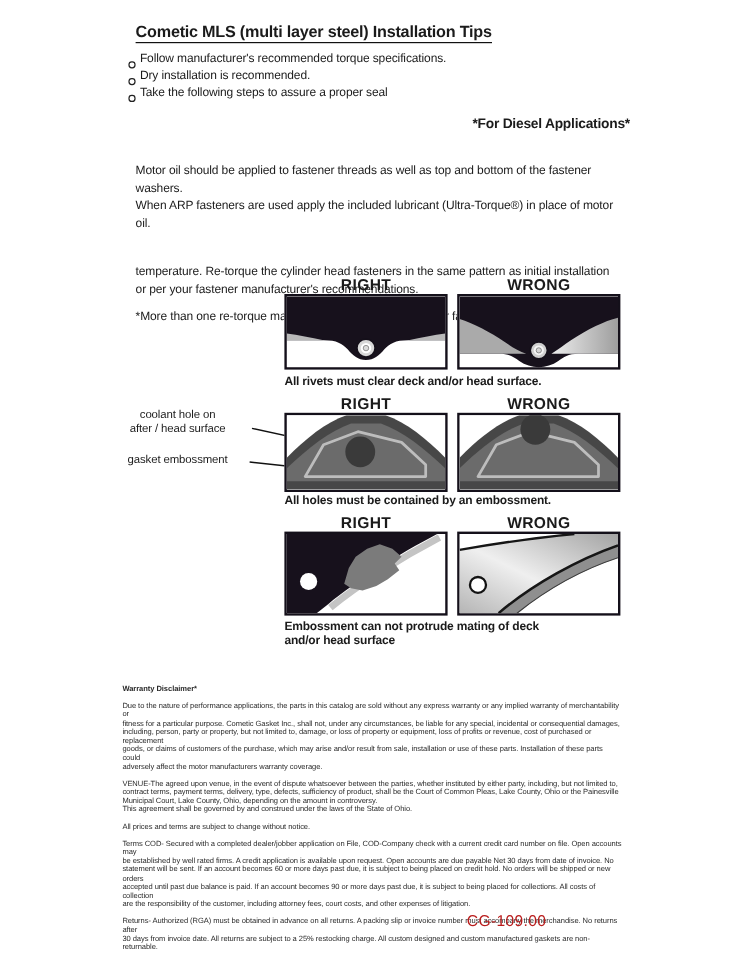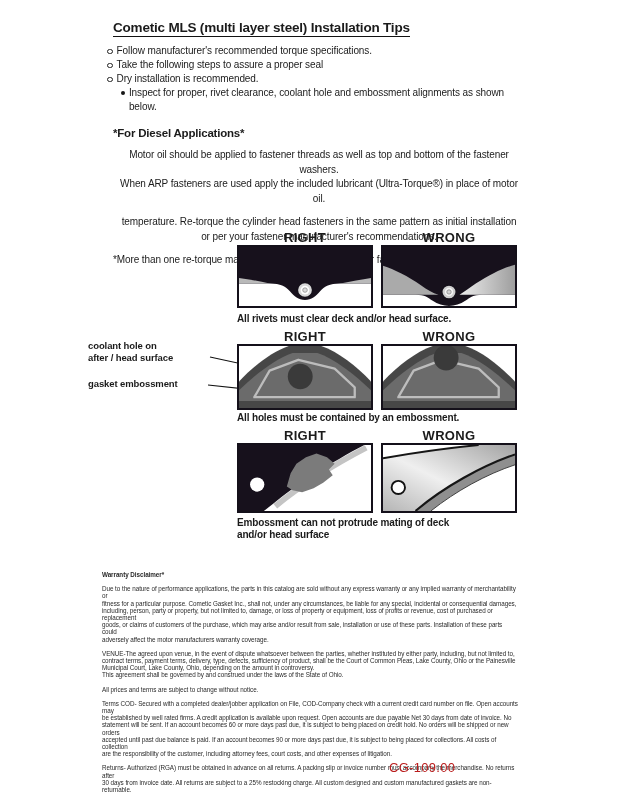--- a/index.html
+++ b/index.html
@@ -4,42 +4,42 @@
 <style>
   html,body{margin:0;padding:0;background:#fff;}
   .page{position:relative;width:550px;height:800px;background:#ffffff;
         font-family:"Liberation Sans",sans-serif;color:#1b1b1b;overflow:hidden;padding-left:36px;}
 
   
   .top{position:absolute;left:113px;top:18px;width:412px;}
   .title{display:inline-block;font-size:13.5px;font-weight:bold;letter-spacing:-0.2px;
          border-bottom:1.8px solid #111;padding-bottom:1px;}
   .bullets{margin-top:7px;}
-  .b-item{display:flex;align-items:flex-start;font-size:10px;line-height:14px;
+  .b-item{display:flex;align-items:flex-end;font-size:10px;line-height:14px;
           letter-spacing:-0.1px;margin-left:-6px;}
   .b-ring{flex:none;width:3.6px;height:3.6px;border:1px solid #222;border-radius:50%;
           margin:4.6px 4px 0 0;}
   .sb-item{display:flex;align-items:flex-start;font-size:10px;line-height:14px;
            letter-spacing:-0.1px;margin-left:8px;}
   .b-dot{flex:none;width:4.4px;height:4.4px;background:#161616;border-radius:50%;
          margin:4.6px 3.5px 0 0;}
-  .d-head{margin-top:13px;font-size:11.5px;font-weight:bold;letter-spacing:-0.2px;}
-  .para{margin-top:9px;font-size:10px;line-height:14.5px;letter-spacing:-0.1px;text-align:center;}
+  .d-head{margin-top:13px;font-size:11.5px;font-weight:bold;letter-spacing:-0.2px;text-align:right;}
+  .para{margin-top:26px;font-size:10px;line-height:14.5px;letter-spacing:-0.1px;}
   .para-single{margin-top:10px;font-size:10px;letter-spacing:-0.1px;}
 
   
   .dlabel{position:absolute;width:136px;font-size:13px;font-weight:bold;
           text-align:center;letter-spacing:0.3px;}
   .panel{position:absolute;width:132px;border:2px solid #14101a;background:#fff;}
   .panel svg{display:block;width:100%;height:100%;}
   .h59{height:59px}.h62{height:62px}.h66{height:66px}
   .dcaption{position:absolute;left:237px;font-size:10px;font-weight:bold;
             letter-spacing:-0.15px;white-space:nowrap;}
-  .ann{position:absolute;font-size:9.5px;line-height:11.5px;text-align:left;
-       letter-spacing:-0.1px;font-weight:bold;}
+  .ann{position:absolute;font-size:9.5px;line-height:11.5px;text-align:center;
+       letter-spacing:-0.1px;}
   .pointer-overlay{position:absolute;left:204px;top:345px;width:110px;height:50px;
                    pointer-events:none;}
 
   
   .fineprint{position:absolute;left:102px;top:571px;width:416px;
              font-size:6.3px;line-height:7.2px;letter-spacing:-0.05px;color:#2a2a2a;}
   .fp-head{font-weight:bold;margin-bottom:7px;}
   .fp-block{margin-bottom:7px;}
 
   .pagenum{position:absolute;left:389px;top:760px;font-size:13px;
@@ -53,29 +53,25 @@
   <div class="top">
     <div class="title">Cometic MLS (multi layer steel) Installation Tips</div>
 
     <div class="bullets">
       <div class="b-item">
         <span class="b-ring"></span>
         <span>Follow manufacturer's recommended torque specifications.</span>
       </div>
       <div class="b-item">
         <span class="b-ring"></span>
-        <span>Take the following steps to assure a proper seal</span>
+        <span>Dry installation is recommended.</span>
       </div>
       <div class="b-item">
         <span class="b-ring"></span>
-        <span>Dry installation is recommended.</span>
-      </div>
-      <div class="sb-item">
-        <span class="b-dot"></span>
-        <span>Inspect for proper, rivet clearance, coolant hole and embossment alignments as shown below.</span>
+        <span>Take the following steps to assure a proper seal</span>
       </div>
     </div>
 
     <div class="d-head">*For Diesel Applications*</div>
     <div class="para">
         <div>Motor oil should be applied to fastener threads as well as top and bottom of the fastener washers.</div>
         <div>When ARP fasteners are used apply the included lubricant (Ultra-Torque®) in place of motor oil.</div>
       </div>
     <div class="para">
         <div>temperature. Re-torque the cylinder head fasteners in the same pattern as initial installation</div>

